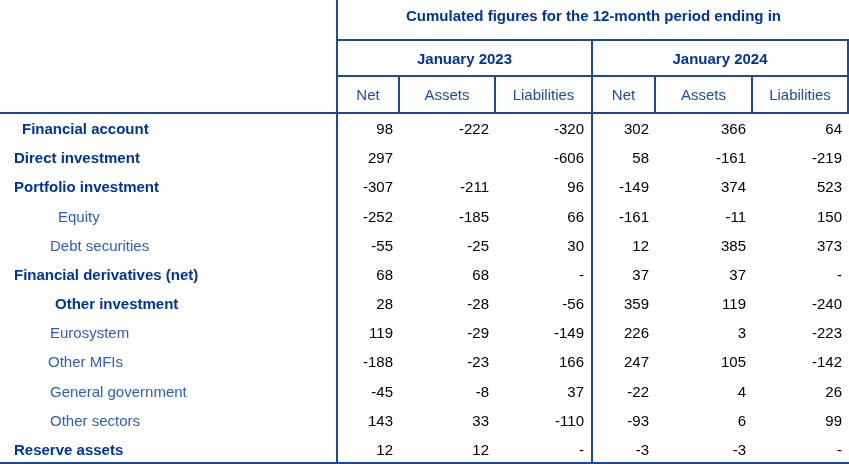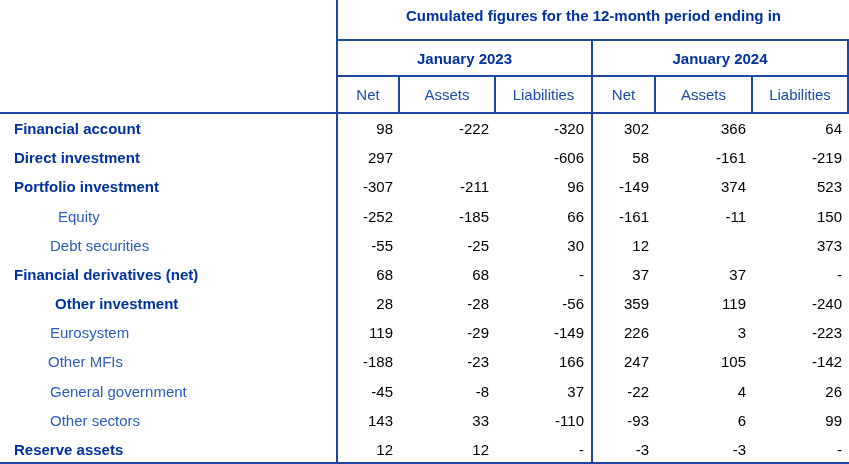--- a/index.html
+++ b/index.html
@@ -86,21 +86,21 @@
     <div class="cell title">Cumulated figures for the 12-month period ending in</div>
     <div class="cell period p1">January 2023</div>
     <div class="cell period p2">January 2024</div>
     <div class="cell colhead c2">Net</div>
     <div class="cell colhead c3">Assets</div>
     <div class="cell colhead c4">Liabilities</div>
     <div class="cell colhead c5">Net</div>
     <div class="cell colhead c6">Assets</div>
     <div class="cell colhead c7">Liabilities</div>
 
-  <div class="cell label bold" style="grid-area: 4 / 1;">Financial account</div>
+  <div class="cell label bold" style="grid-area: 4 / 1; margin-left: 8px;">Financial account</div>
       <div class="cell num" style="grid-area: 4 / 2;">98</div>
       <div class="cell num" style="grid-area: 4 / 3;">-222</div>
       <div class="cell num sep" style="grid-area: 4 / 4;">-320</div>
       <div class="cell num" style="grid-area: 4 / 5;">302</div>
       <div class="cell num" style="grid-area: 4 / 6;">366</div>
       <div class="cell num" style="grid-area: 4 / 7;">64</div>
       <div class="cell label bold" style="grid-area: 5 / 1;">Direct investment</div>
       <div class="cell num" style="grid-area: 5 / 2;">297</div>
       <div class="cell num sep" style="grid-area: 5 / 4;">-606</div>
       <div class="cell num" style="grid-area: 5 / 5;">58</div>
@@ -118,20 +118,21 @@
       <div class="cell num" style="grid-area: 7 / 3;">-185</div>
       <div class="cell num sep" style="grid-area: 7 / 4;">66</div>
       <div class="cell num" style="grid-area: 7 / 5;">-161</div>
       <div class="cell num" style="grid-area: 7 / 6;">-11</div>
       <div class="cell num" style="grid-area: 7 / 7;">150</div>
       <div class="cell label sub" style="grid-area: 8 / 1;">Debt securities</div>
       <div class="cell num" style="grid-area: 8 / 2;">-55</div>
       <div class="cell num" style="grid-area: 8 / 3;">-25</div>
       <div class="cell num sep" style="grid-area: 8 / 4;">30</div>
       <div class="cell num" style="grid-area: 8 / 5;">12</div>
+      <div class="cell num" style="grid-area: 8 / 6;">385</div>
       <div class="cell num" style="grid-area: 8 / 7;">373</div>
       <div class="cell label bold" style="grid-area: 9 / 1;">Financial derivatives (net)</div>
       <div class="cell num" style="grid-area: 9 / 2;">68</div>
       <div class="cell num" style="grid-area: 9 / 3;">68</div>
       <div class="cell num sep" style="grid-area: 9 / 4;">-</div>
       <div class="cell num" style="grid-area: 9 / 5;">37</div>
       <div class="cell num" style="grid-area: 9 / 6;">37</div>
       <div class="cell num" style="grid-area: 9 / 7;">-</div>
       <div class="cell label bold" style="grid-area: 10 / 1; margin-left: 41px;">Other investment</div>
       <div class="cell num" style="grid-area: 10 / 2;">28</div>

